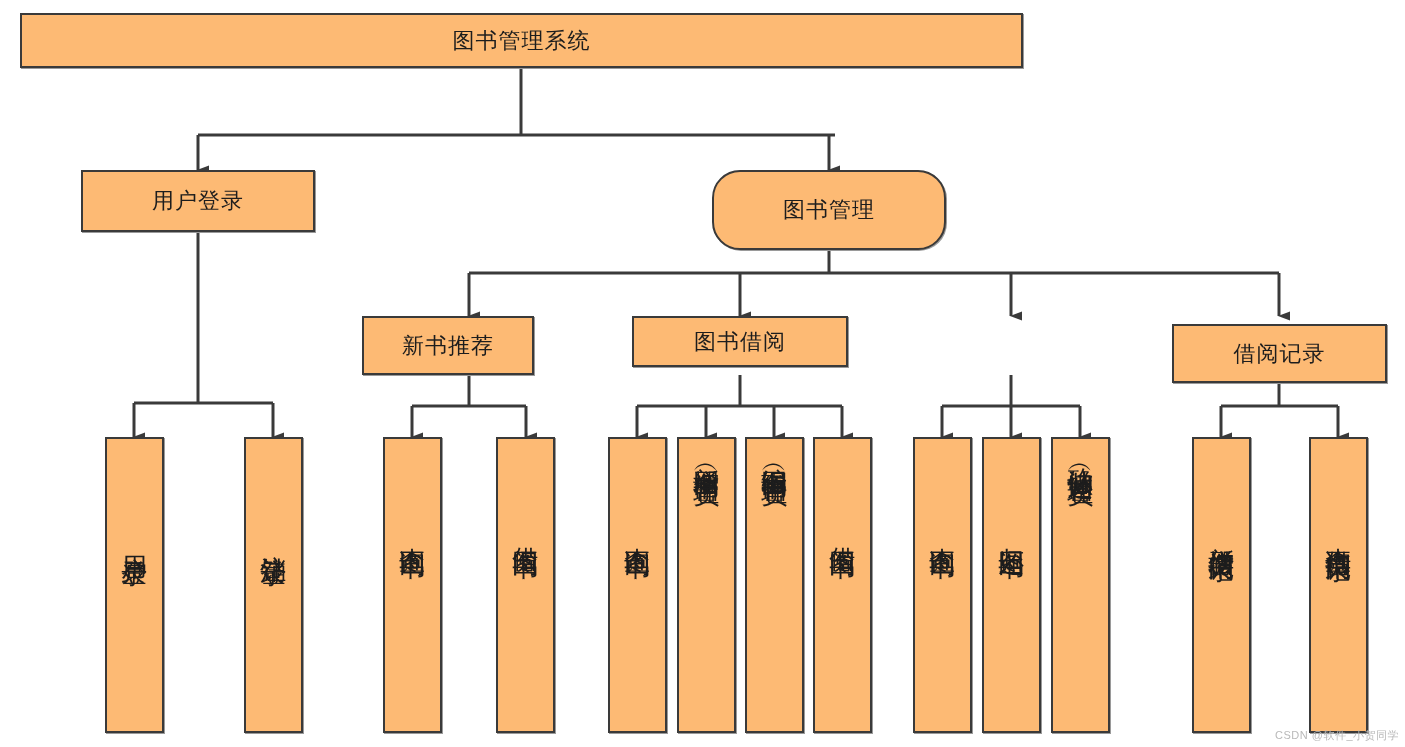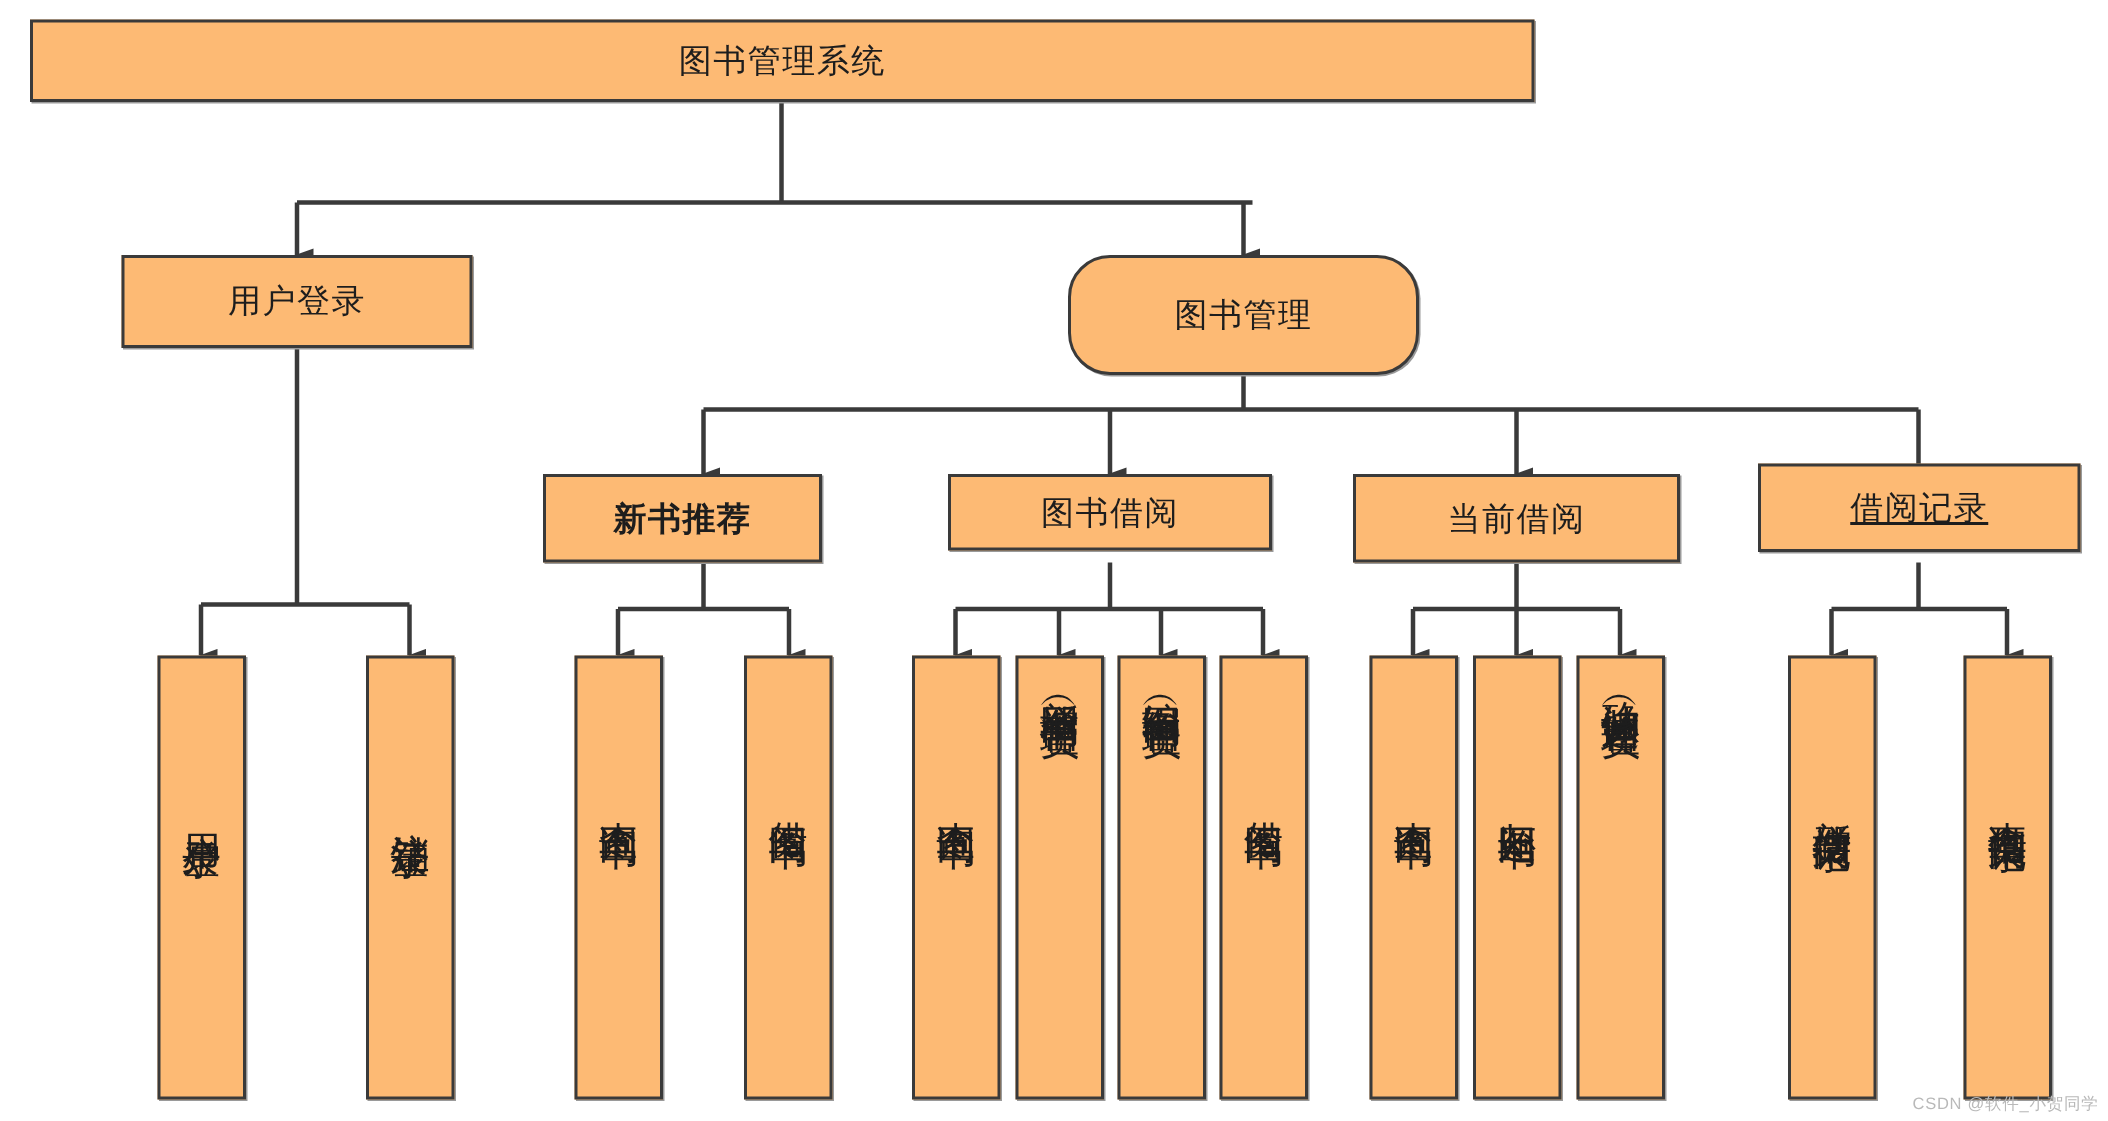--- a/index.html
+++ b/index.html
@@ -83,30 +83,27 @@
     <span class="cap">图书管理系统</span>
   </div>
 
   <div class="node" style="left:81px;top:170px;width:234px;height:62px;">
     <span class="cap">用户登录</span>
   </div>
   <div class="node" style="left:712px;top:170px;width:234px;height:80px;border-radius:28px;">
     <span class="cap">图书管理</span>
   </div>
 
-  <div class="node" style="left:362px;top:316px;width:186px;height:59px;font-weight:bold;">
+  <div class="node" style="left:362px;top:316px;width:172px;height:59px;">
     <span class="cap">新书推荐</span>
   </div>
   <div class="node" style="left:632px;top:316px;width:216px;height:51px;text-align:right;">
     <span class="cap">图书借阅</span>
   </div>
-  <div class="node" style="left:902px;top:316px;width:218px;height:59px;">
-    <span class="cap">当前借阅</span>
-  </div>
-  <div class="node" style="left:1172px;top:309px;width:215px;height:59px;text-decoration:underline;">
+  <div class="node" style="left:1172px;top:324px;width:215px;height:59px;">
     <span class="cap">借阅记录</span>
   </div>
 
   <div class="node leaf lower" style="left:105px;top:437px;width:59px;height:296px;">
     <span class="cap">用户登录</span>
   </div>
   <div class="node leaf lower" style="left:244px;top:437px;width:59px;height:296px;">
     <span class="cap">注销登录</span>
   </div>
 

